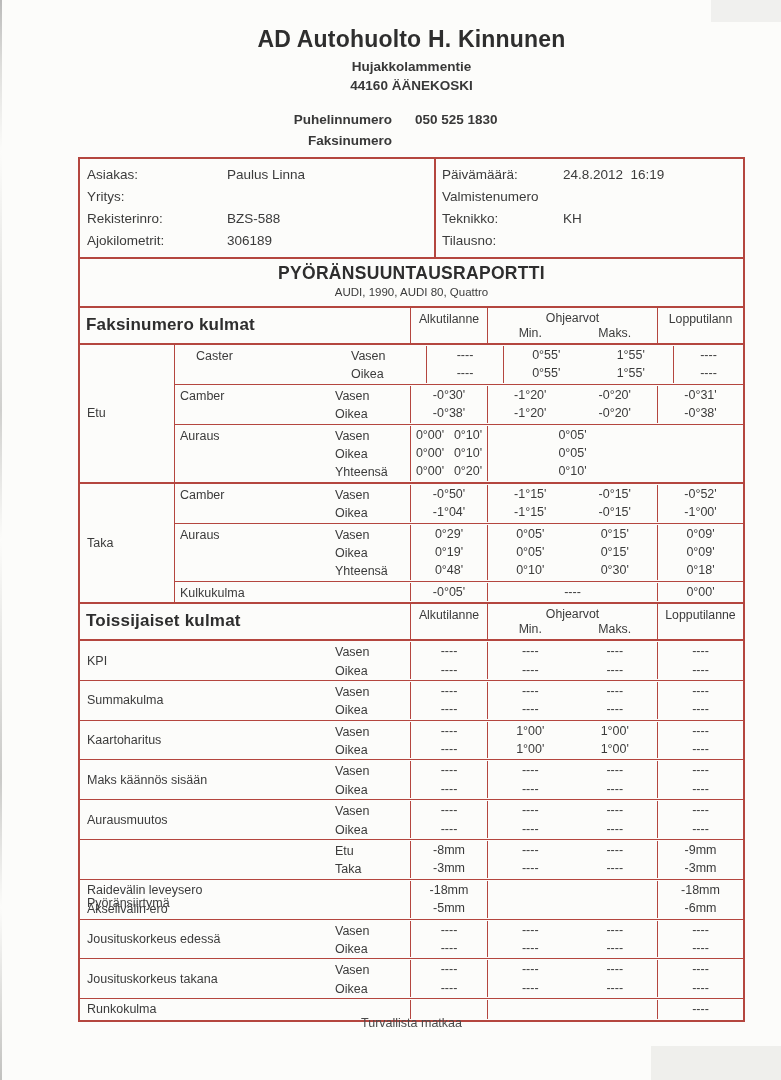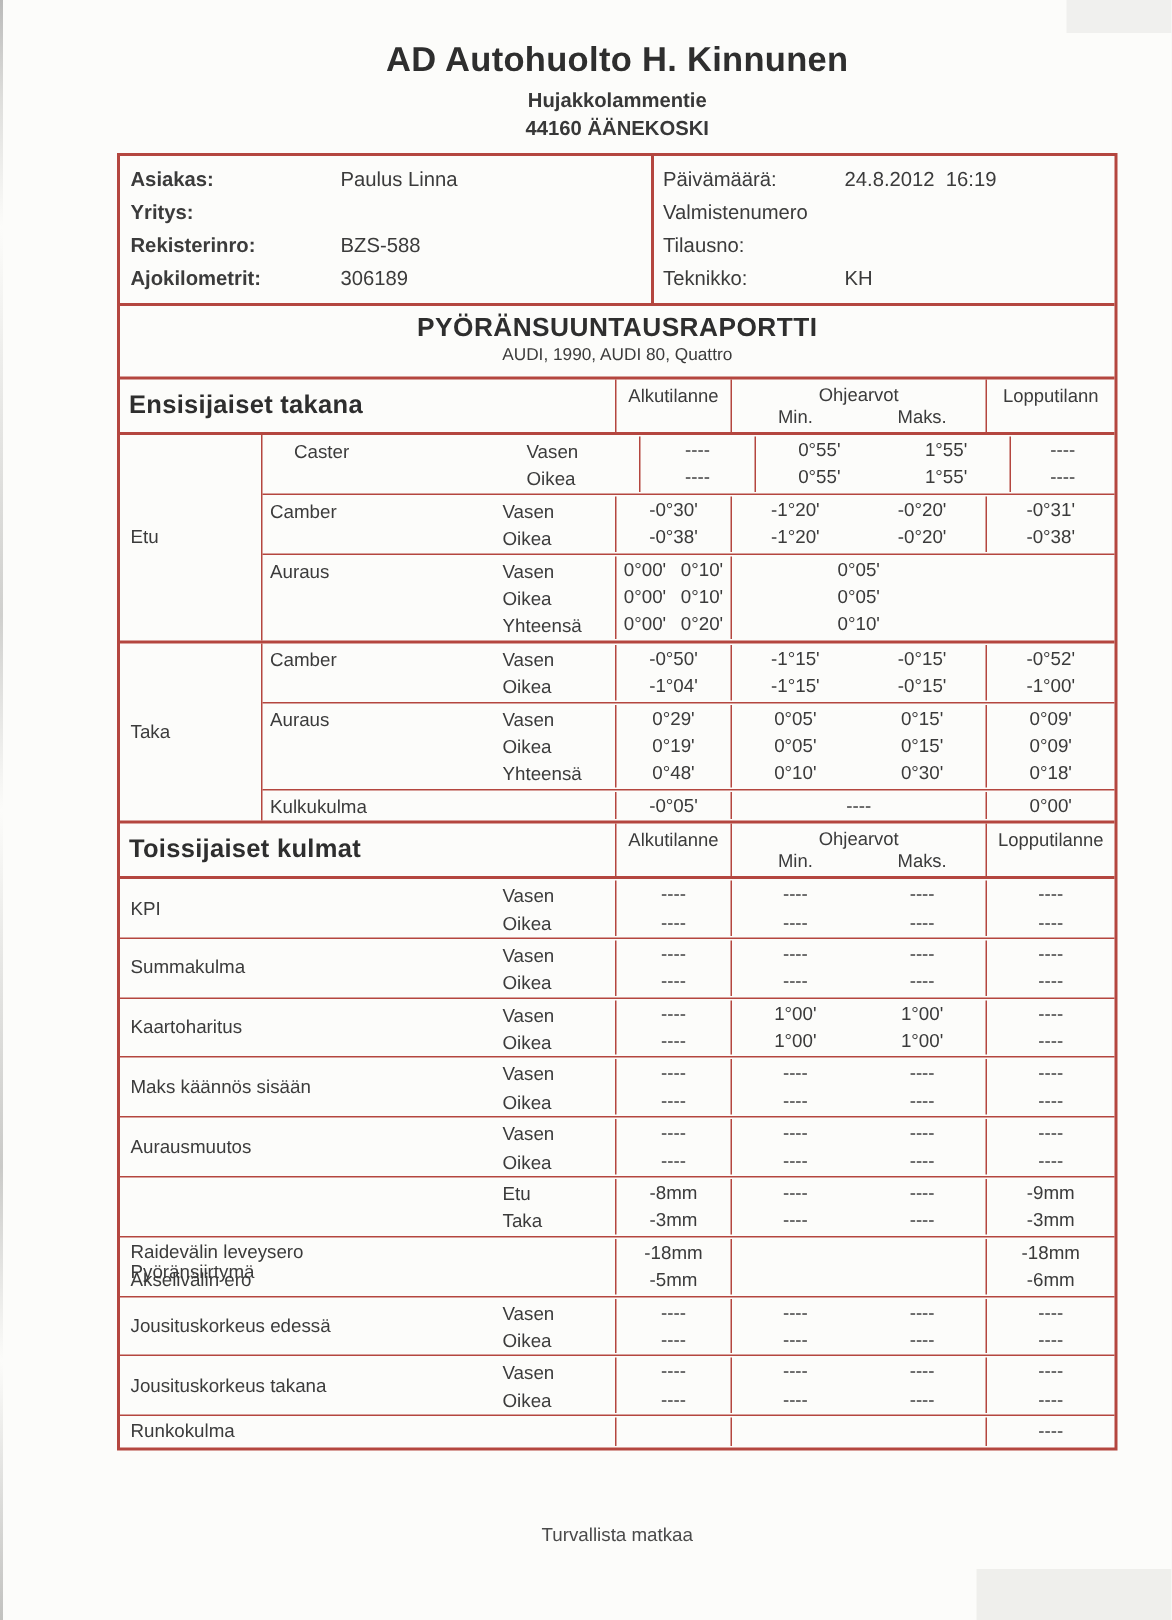--- a/index.html
+++ b/index.html
@@ -43,21 +43,21 @@
   .phone-value{white-space:pre;}
 
   
   .doc-box{margin-top:9px;border:2.5px solid var(--red);}
 
   
   .info-row{display:flex;border-bottom:2px solid var(--red);}
   .info-left{width:356px;border-right:2px solid var(--red);padding:4px 0 6px;}
   .info-right{flex:1;padding:4px 0 6px;}
   .info-line{display:flex;height:22px;align-items:center;font-size:13.5px;}
-  .info-left .info-label{padding-left:7px;width:147px;flex:none;font-weight:bold;}
+  .info-left .info-label{padding-left:7px;width:147px;flex:none;}
   .info-right .info-label{padding-left:6px;width:127px;flex:none;}
   .info-value{white-space:pre;}
 
   
   .report-head{border-bottom:2.5px solid var(--red);text-align:center;padding:4px 0 8px;}
   .report-title{font-weight:bold;font-size:17.5px;letter-spacing:.3px;color:var(--ink-dark);}
   .report-sub{font-size:11.5px;margin-top:2px;}
 
   
   #secondary-table{border-top:2px solid var(--red);}
@@ -94,20 +94,26 @@
   <div class="scan-edge-left"></div>
   <div class="smudge-tr"></div>
   <div class="smudge-br"></div>
 
   <div class="content">
 
     <div class="co-name">AD Autohuolto H. Kinnunen</div>
     <div class="co-addr">Hujakkolammentie</div>
     <div class="co-addr">44160 ÄÄNEKOSKI</div>
 
+    <div class="phone-grid">
+      <div class="phone-label">Puhelinnumero</div>
+      <div class="phone-value">050 525 1830</div>
+      <div class="phone-label">Faksinumero</div>
+      <div class="phone-value"></div>
+    </div>
 
     <div class="doc-box">
 
       <div class="info-row">
         <div class="info-left">
           <div class="info-line">
             <span class="info-label">Asiakas:</span>
             <span class="info-value">Paulus Linna</span>
           </div>
           <div class="info-line">
@@ -126,38 +132,38 @@
         <div class="info-right">
           <div class="info-line">
             <span class="info-label">Päivämäärä:</span>
             <span class="info-value">24.8.2012  16:19</span>
           </div>
           <div class="info-line">
             <span class="info-label">Valmistenumero</span>
             <span class="info-value"></span>
           </div>
           <div class="info-line">
+            <span class="info-label">Teknikko:</span>
+            <span class="info-value">KH</span>
+          </div>
+          <div class="info-line">
             <span class="info-label">Tilausno:</span>
             <span class="info-value"></span>
-          </div>
-          <div class="info-line">
-            <span class="info-label">Teknikko:</span>
-            <span class="info-value">KH</span>
           </div>
         </div>
       </div>
 
       <div class="report-head">
         <div class="report-title">PYÖRÄNSUUNTAUSRAPORTTI</div>
         <div class="report-sub">AUDI, 1990, AUDI 80, Quattro</div>
       </div>
 
       <div id="primary-table">
           <div class="tbl-header" style="grid-template-columns: 330px 77px 170px 1fr;">
-            <div class="hdr-title">Ensisijaiset takana</div>
+            <div class="hdr-title">Faksinumero kulmat</div>
             <div class="hdr-col">Alkutilanne</div>
             <div class="hdr-spec">
               <div>Ohjearvot</div>
               <div class="hdr-sub">
                 <div>Min.</div>
                 <div>Maks.</div>
               </div>
             </div>
             <div class="hdr-col">Lopputilann</div>
           </div>

